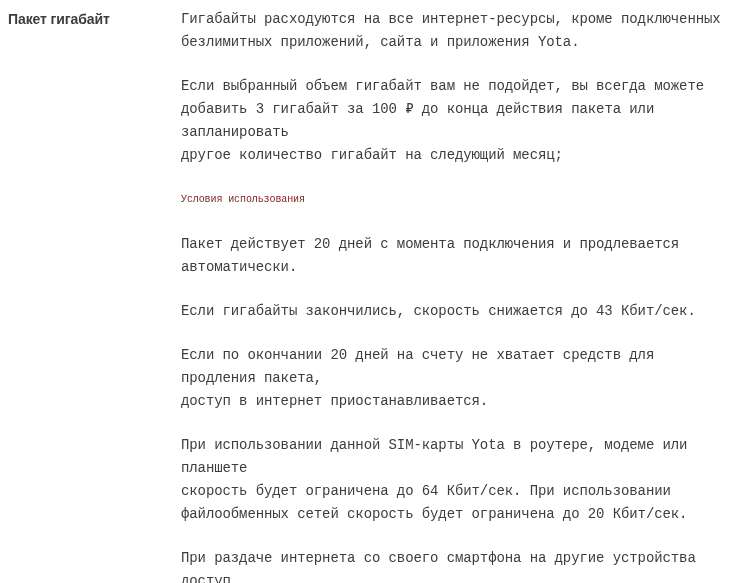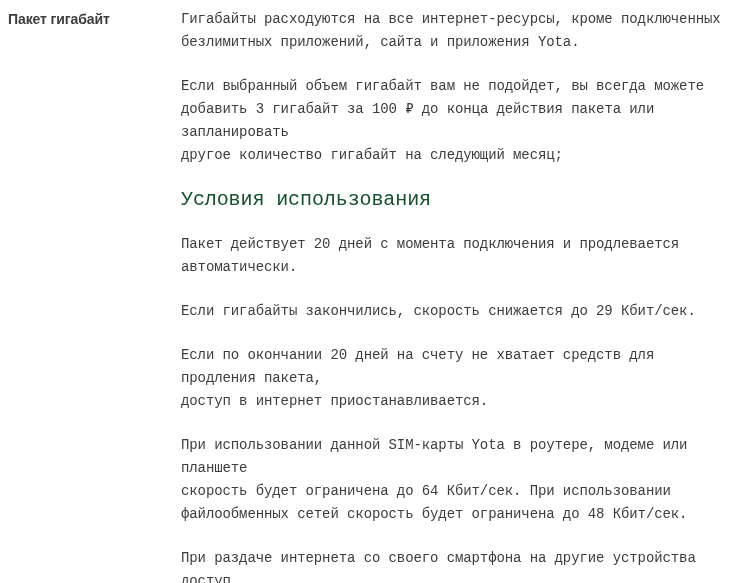--- a/index.html
+++ b/index.html
@@ -39,47 +39,47 @@
     margin: 0 0 21px 0;
     font-size: 14px;
     line-height: 23px;
     color: #3d3d3d;
     letter-spacing: -0.1px;
     white-space: pre-line;
   }
   .para:last-child { margin-bottom: 16px; }
   .subheading {
     margin: 0 0 22px 0;
-    font-size: 20px;
+    font-size: 10px;
     line-height: 23px;
     font-weight: normal;
-    color: #14532d;
+    color: #7f1d1d;
     letter-spacing: -0.1px;
     white-space: pre-line;
   }
 </style>
 </head>
 <body>
 
 <div class="section">
   <div class="label-col">
     <div class="row-label">Пакет гигабайт</div>
   </div>
   <div class="content-col">
     <p class="para">Гигабайты расходуются на все интернет-ресурсы, кроме подключенных
 безлимитных приложений, сайта и приложения Yota.</p>
     <p class="para">Если выбранный объем гигабайт вам не подойдет, вы всегда можете
 добавить 3 гигабайт за 100 ₽ до конца действия пакета или запланировать
 другое количество гигабайт на следующий месяц;</p>
     <h4 class="subheading">Условия использования</h4>
     <p class="para">Пакет действует 20 дней с момента подключения и продлевается
 автоматически.</p>
-    <p class="para">Если гигабайты закончились, скорость снижается до 29 Кбит/сек.</p>
+    <p class="para">Если гигабайты закончились, скорость снижается до 43 Кбит/сек.</p>
     <p class="para">Если по окончании 20 дней на счету не хватает средств для продления пакета,
 доступ в интернет приостанавливается.</p>
     <p class="para">При использовании данной SIM-карты Yota в роутере, модеме или планшете
 скорость будет ограничена до 64 Кбит/сек. При использовании
-файлообменных сетей скорость будет ограничена до 48 Кбит/сек.</p>
+файлообменных сетей скорость будет ограничена до 20 Кбит/сек.</p>
     <p class="para">При раздаче интернета со своего смартфона на другие устройства доступ
 к выбранным мобильным приложениям остается безлимитным, а остальной
 трафик расходуется из гигабайт.</p>
   </div>
 </div>
 
 </body></html>

